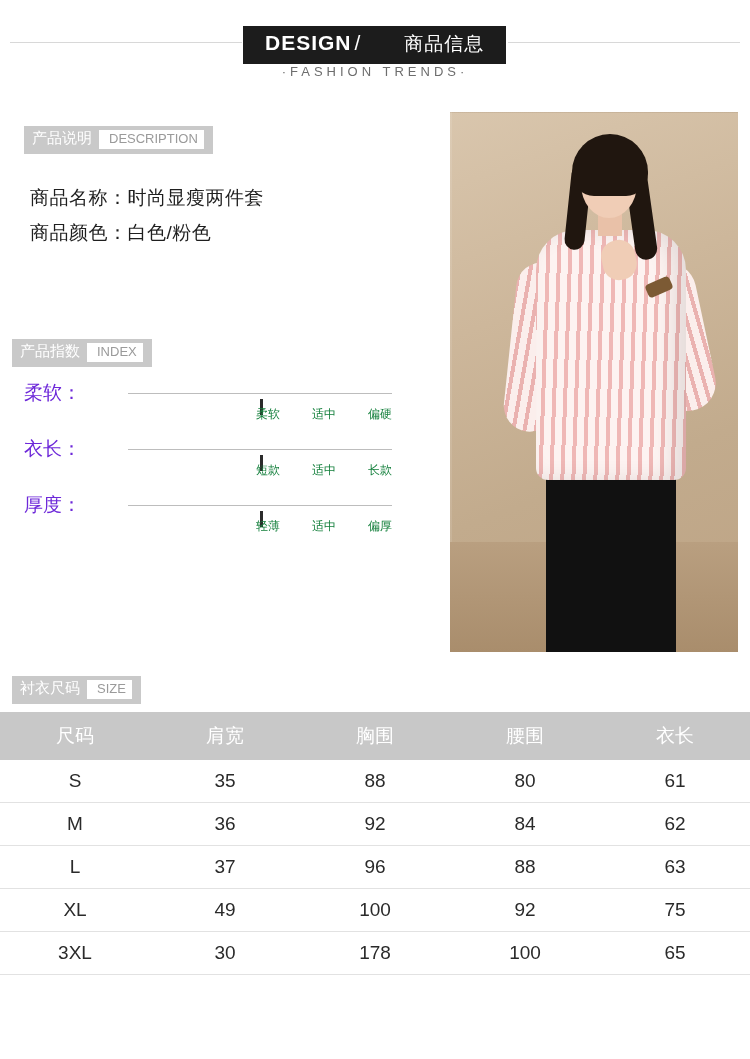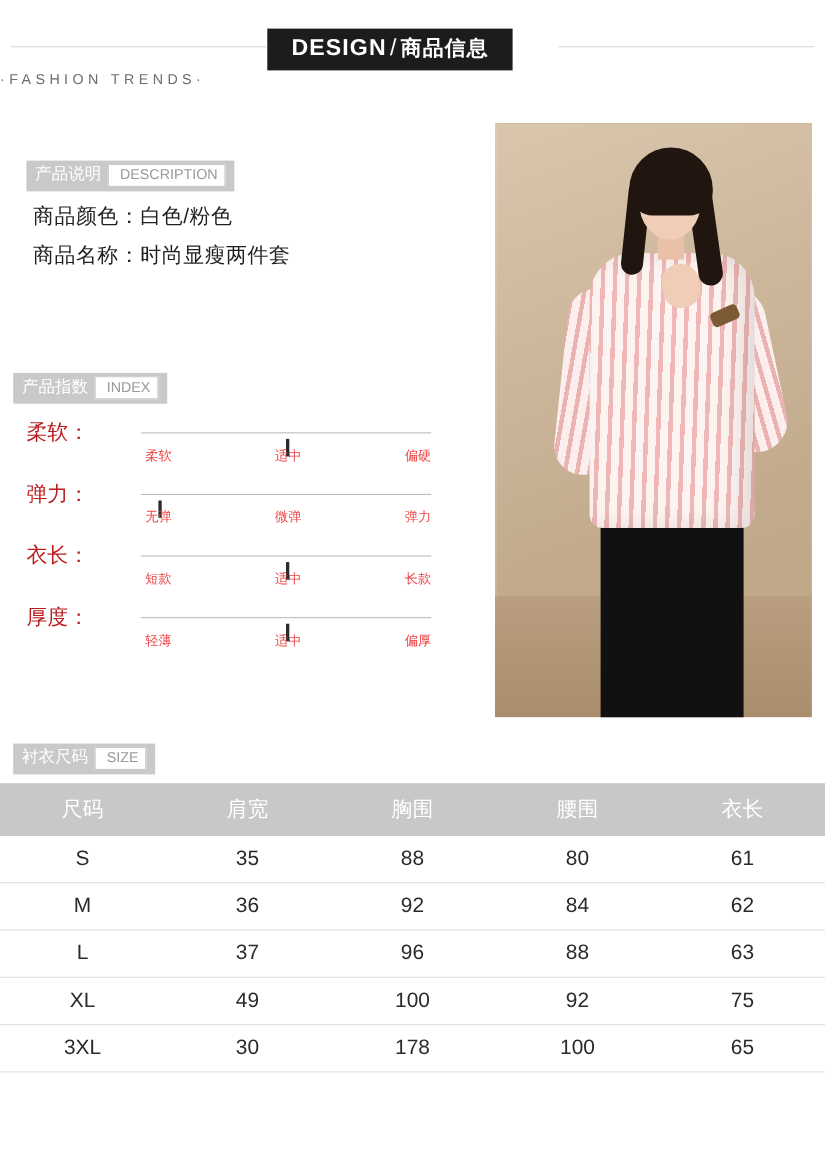--- a/index.html
+++ b/index.html
@@ -30,25 +30,25 @@
     left:243px;top:26px;
     background:#1c1c1c;
     color:#fff;
     padding:5px 22px 7px 22px;
     font-size:21px;
     letter-spacing:1px;
     font-weight:bold;
     white-space:nowrap;
   }
   .design-banner .slash{font-weight:normal;padding:0 3px;}
-  .design-banner .cn{font-size:19px;font-weight:bold;}
+  .design-banner .cn{font-size:19px;font-weight:normal;margin-left:40px;}
   .fashion-trends{
     position:absolute;
     top:64px;left:0;right:0;
-    text-align:left;
+    text-align:center;
     font-size:13px;
     letter-spacing:4px;
     color:#6d6d6d;
   }
 
   
   .sec-title{
     display:inline-block;
     position:relative;
     background:#c9c9c9;
@@ -65,21 +65,21 @@
     font-size:13px;
     padding:1px 6px 2px 10px;
     margin-left:6px;
     border:1px solid #c9c9c9;
     position:relative;
     top:0px;
   }
   .sec-title-wrap{position:absolute;}
 
   
-  .desc-title{left:12px;top:146px;padding-left:12px;}
+  .desc-title{left:12px;top:126px;padding-left:12px;}
   .desc-list{
     position:absolute;
     left:30px;top:180px;
     font-size:19px;
     line-height:35px;
     color:#1f1f1f;
     letter-spacing:0.5px;
   }
   .desc-list .row{white-space:nowrap;}
   .desc-list .lab{}
@@ -93,41 +93,41 @@
     width:390px;
   }
   .idx-row{
     position:relative;
     height:56px;
   }
   .idx-label{
     position:absolute;
     left:0;top:0;
     font-size:19px;
-    color:#b91c1c;
+    color:#6d28d9;
     white-space:nowrap;
   }
   .idx-track{
     position:absolute;
     left:104px;right:22px;top:13px;
     height:1px;background:#bdbdbd;
   }
   .idx-mark{
     position:absolute;
     top:6px;
     width:3px;height:16px;
     background:#2b2b2b;
   }
   .idx-ticks{
     position:absolute;
     left:92px;right:6px;top:26px;
     display:flex;
-    justify-content:space-between;
+    justify-content:flex-end;
     font-size:12px;
-    color:#ef4444;
+    color:#15803d;
   }
   .idx-ticks span{width:56px;text-align:center;}
 
   
   .photo{
     position:absolute;
     left:450px;top:112px;
     width:288px;height:540px;
     overflow:hidden;
     background:#cbb9a4;
@@ -235,24 +235,24 @@
 </div>
 
 <div class="sec-title-wrap desc-title">
   <div class="sec-title">
     <span>产品说明</span><span class="en">DESCRIPTION</span>
   </div>
 </div>
 
 <div class="desc-list">
   <div class="row">
+    <span class="lab">商品名称：</span><span class="val">时尚显瘦两件套</span>
+  </div>
+  <div class="row">
     <span class="lab">商品颜色：</span><span class="val">白色/粉色</span>
-  </div>
-  <div class="row">
-    <span class="lab">商品名称：</span><span class="val">时尚显瘦两件套</span>
   </div>
 </div>
 
 <div class="sec-title-wrap index-title">
   <div class="sec-title">
     <span>产品指数</span><span class="en">INDEX</span>
   </div>
 </div>
 
 <div class="index-area">
@@ -262,31 +262,20 @@
     <div class="idx-track">
       <div class="idx-mark" style="left:50%"></div>
     </div>
     <div class="idx-ticks">
       <span>柔软</span>
       <span>适中</span>
       <span>偏硬</span>
     </div>
   </div>
 
-  <div class="idx-row">
-    <div class="idx-label">弹力：</div>
-    <div class="idx-track">
-      <div class="idx-mark" style="left:6%"></div>
-    </div>
-    <div class="idx-ticks">
-      <span>无弹</span>
-      <span>微弹</span>
-      <span>弹力</span>
-    </div>
-  </div>
 
   <div class="idx-row">
     <div class="idx-label">衣长：</div>
     <div class="idx-track">
       <div class="idx-mark" style="left:50%"></div>
     </div>
     <div class="idx-ticks">
       <span>短款</span>
       <span>适中</span>
       <span>长款</span>

